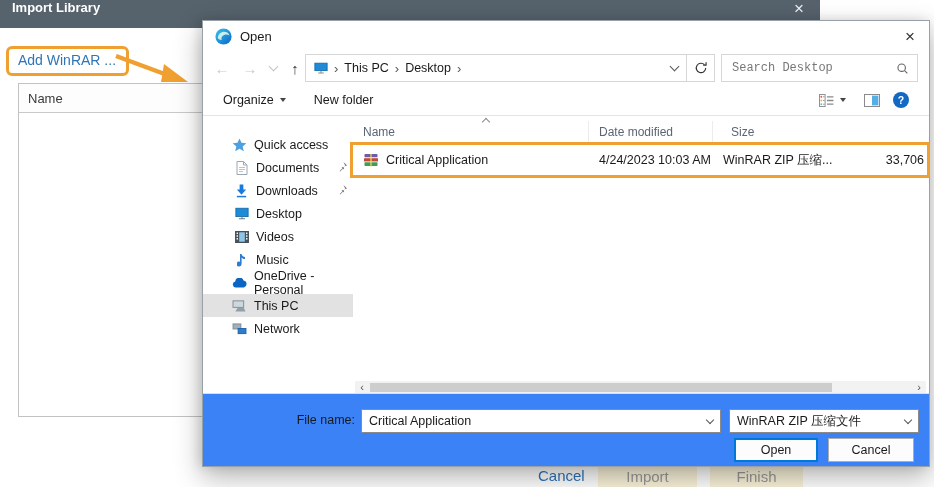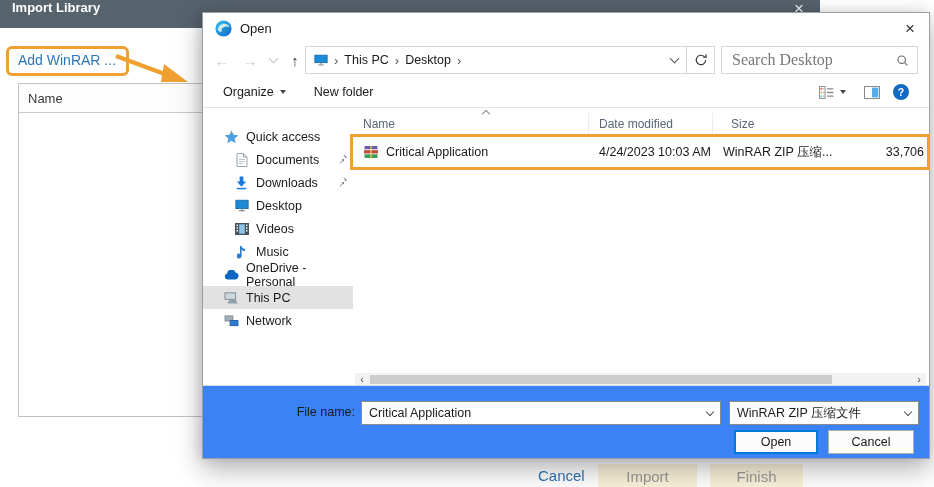--- a/index.html
+++ b/index.html
@@ -22,60 +22,60 @@
   .imp-cancel{position:absolute;left:538px;top:467px;font-size:15px;color:#2e75b6;cursor:pointer}
   .imp-btn{position:absolute;top:464px;height:30px;background:#faf3da;color:#989898;font-size:15px;
     text-align:center;box-sizing:border-box;padding-top:4px;cursor:pointer}
   .imp-import{left:598px;width:99px}
   .imp-finish{left:710px;width:93px}
 
   
   .annot-arrow{position:absolute;left:112px;top:50px;z-index:5}
 
   
-  #open-dialog{position:absolute;left:202px;top:12px;width:728px;height:447px;background:#fff;
+  #open-dialog{position:absolute;left:202px;top:20px;width:728px;height:447px;background:#fff;
     border:1px solid #98a1a8;box-sizing:border-box;z-index:10;
     box-shadow:0 10px 26px rgba(0,0,0,.30),-3px 0 10px rgba(0,0,0,.10)}
   .od-title{position:absolute;left:0;top:0;right:0;height:30px;display:flex;align-items:center;
     padding:0 10px 0 12px;box-sizing:border-box}
   .od-title .t{font-size:13px;margin-left:8px}
   .od-close{margin-left:auto;font-size:17px;color:#333;line-height:1;padding:0 4px;cursor:pointer}
 
   .od-nav{position:absolute;left:0;top:31px;right:0;height:32px}
   .nav-glyph{position:absolute;top:0;height:32px;display:flex;align-items:center;justify-content:center;font-size:15px}
   .addr{position:absolute;left:102px;top:2px;width:382px;height:28px;border:1px solid #d6d6d6;
     box-sizing:border-box;display:flex;align-items:center;padding:0 8px;font-size:12.5px;background:#fff}
   .addr .sep{color:#555;font-size:13px;margin:0 6px}
   .addr .spacer{flex:1}
   .refresh-btn{position:absolute;left:483px;top:2px;width:29px;height:28px;border:1px solid #d6d6d6;
     box-sizing:border-box;display:flex;align-items:center;justify-content:center;background:#fff}
   .searchbox{position:absolute;left:518px;top:2px;width:197px;height:28px;border:1px solid #d6d6d6;
     box-sizing:border-box;display:flex;align-items:center;padding:0 8px;background:#fff}
-  .searchbox input{border:none;outline:none;flex:1;font-size:16px;color:#444;min-width:0;
-    font-family:Liberation Serif, serif}
+  .searchbox input{border:none;outline:none;flex:1;font-size:12px;color:#444;min-width:0;
+    font-family:Liberation Mono, monospace}
   .searchbox input::placeholder{color:#777}
 
   .od-toolbar{position:absolute;left:0;top:64px;right:0;height:31px;border-bottom:1px solid #e4e4e4;
     display:flex;align-items:center;padding:0 20px;box-sizing:border-box;font-size:12.5px}
   .organize{display:flex;align-items:center;gap:6px;cursor:pointer}
   .newfolder{margin-left:28px;cursor:pointer}
   .tb-right{margin-left:auto;display:flex;align-items:center}
   .help-circle{width:16px;height:16px;border-radius:50%;background:#1268c3;color:#fff;font-size:10.5px;
     font-weight:bold;display:flex;align-items:center;justify-content:center}
 
   .chev{display:inline-block;width:6px;height:6px;border-right:1.5px solid #555;border-bottom:1.5px solid #555}
   .chev.down{transform:rotate(45deg);margin-top:-3px}
   .chev.gray{border-color:#c3c3c3}
   .tri{display:inline-block;width:0;height:0;border-left:3.5px solid transparent;
     border-right:3.5px solid transparent;border-top:4.5px solid #444}
 
   
   .sidebar{position:absolute;left:0;top:95px;width:150px;bottom:72px;padding-top:17px;box-sizing:border-box}
   .sb-section + .sb-section{}
-  .sb-item{height:23px;display:flex;align-items:center;font-size:12.5px;padding-left:20px;position:relative;cursor:pointer}
+  .sb-item{height:23px;display:flex;align-items:center;font-size:12.5px;padding-left:28px;position:relative;cursor:pointer}
   .sb-item.lvl1{padding-left:30px}
   .sb-item.sel{background:#e2e2e2}
   .sb-item .ico{width:17px;display:flex;justify-content:center;margin-right:6px;flex:none}
   .sb-item .pin{position:absolute;right:5px;top:50%;transform:translateY(-50%)}
 
   
   .filelist{position:absolute;left:150px;top:95px;right:1px;bottom:72px}
   .fl-grid{display:grid;grid-template-columns:236px 124px 142px 1fr}
   .fl-header{position:absolute;left:0;top:5px;right:2px;height:22px;font-size:12px;color:#5a6675}
   .fl-h{display:flex;align-items:center;padding-left:10px;border-right:1px solid #ececec;position:relative;cursor:pointer}

